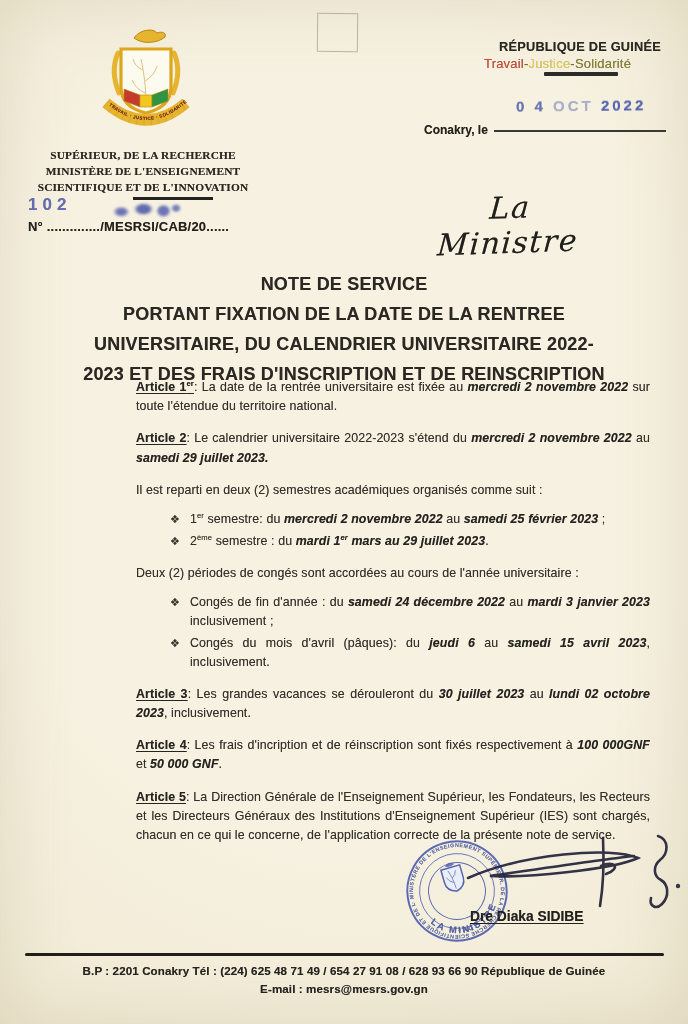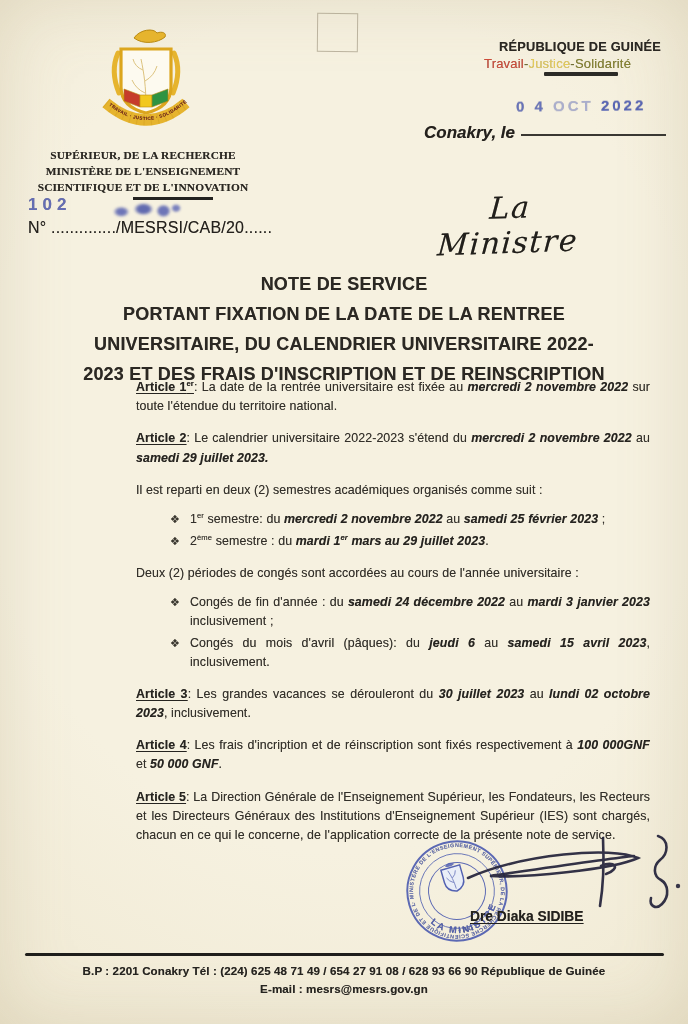--- a/index.html
+++ b/index.html
@@ -19,36 +19,36 @@
   .num-stamp{position:absolute;left:28px;top:195px;font-size:17px;font-weight:700;
     letter-spacing:5px;color:#4c57ad;opacity:.85;filter:blur(.3px);}
   .smudge{position:absolute;left:108px;top:201px;width:74px;height:18px;opacity:.8;
     background:
       radial-gradient(12px 8px at 18% 60%, #4c57ad 35%, transparent 70%),
       radial-gradient(14px 9px at 48% 45%, #3d4aa4 40%, transparent 72%),
       radial-gradient(10px 9px at 75% 55%, #4c57ad 45%, transparent 75%),
       radial-gradient(7px 6px at 92% 40%, #5a64b5 40%, transparent 75%);
     filter:blur(1.2px);}
   .num-line{position:absolute;left:133px;top:197px;width:80px;height:3px;background:#232220;}
-  .ref-line{position:absolute;left:28px;top:219px;font-size:16px;font-weight:400;color:#24211d;letter-spacing:.2px;}
+  .ref-line{position:absolute;left:28px;top:219px;font-size:13px;font-weight:700;color:#24211d;letter-spacing:.2px;}
   .check-square{position:absolute;left:317px;top:13px;width:39px;height:37px;
     border:1.6px solid #a89f8a;opacity:.75;transform:rotate(.6deg);}
   
   .republic{position:absolute;left:484px;top:39px;width:192px;text-align:center;
     font-size:12.8px;font-weight:700;color:#2a2722;letter-spacing:.2px;}
   .motto{position:absolute;left:484px;top:56px;width:192px;text-align:left;
     font-size:13px;font-weight:400;letter-spacing:.2px;}
   .motto .w1{color:#cf4a38;} .motto .d{color:#6b6b2e;}
   .motto .w2{color:#e0c33a;opacity:.8;} .motto .w3{color:#85822f;}
   .motto-line{position:absolute;left:544px;top:72px;width:74px;height:3.5px;background:#2c2b27;border-radius:1px;}
   .date-stamp{position:absolute;left:516px;top:97px;font-size:15px;font-weight:700;
     color:#4d5cb5;letter-spacing:3px;transform:rotate(-.6deg);filter:blur(.3px);white-space:nowrap;}
   .date-stamp .ds2{opacity:.45;} .date-stamp .ds1{opacity:.85;} .date-stamp .ds3{opacity:.95;}
   .place-row{position:absolute;left:424px;top:123px;width:242px;display:flex;align-items:baseline;}
-  .place-row .lbl{font-size:17px;font-weight:700;font-style:italic;color:#24211d;white-space:nowrap;text-align:center;}
+  .place-row .lbl{font-size:12px;font-weight:700;color:#24211d;white-space:nowrap;text-align:center;}
   .place-row .rule{flex:1;border-bottom:2px solid #3a3833;margin-left:6px;transform:translateY(-2px);}
   .script{position:absolute;left:414px;top:190px;width:190px;text-align:center;
     font-family:"DejaVu Serif",serif;font-style:italic;font-size:30px;color:#211f1b;
     letter-spacing:1.5px;transform:rotate(-2deg) skewX(-6deg);}
   
   .title-block{position:absolute;left:74px;top:270px;width:540px;text-align:center;
     font-weight:700;font-size:18px;line-height:1.66;color:#2b2823;letter-spacing:.2px;}
   
   .body-block{position:absolute;left:88px;top:378px;width:514px;
     font-size:12.4px;line-height:1.55;text-align:justify;letter-spacing:.1px;color:#33302a;margin-left:48px;}

